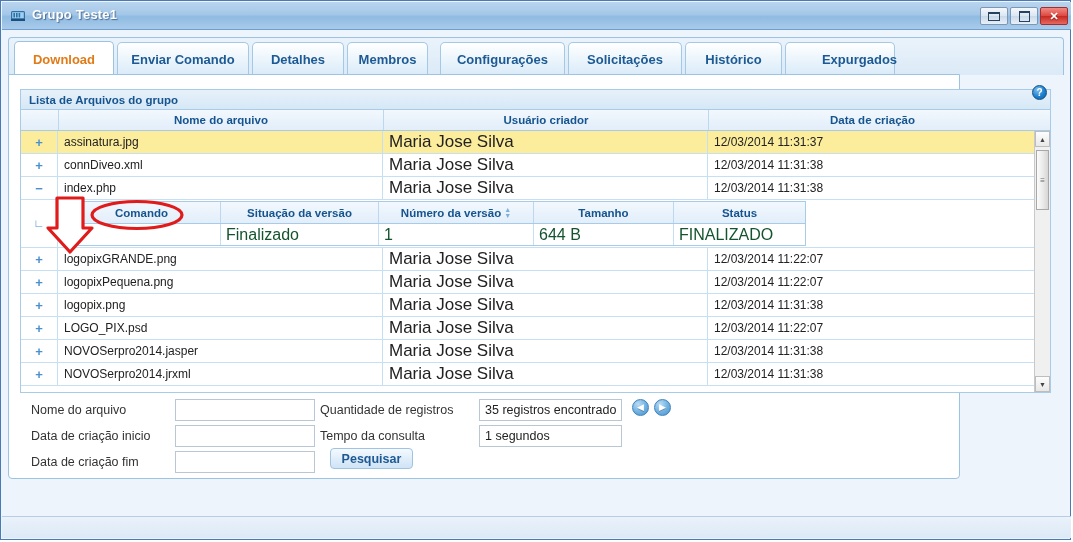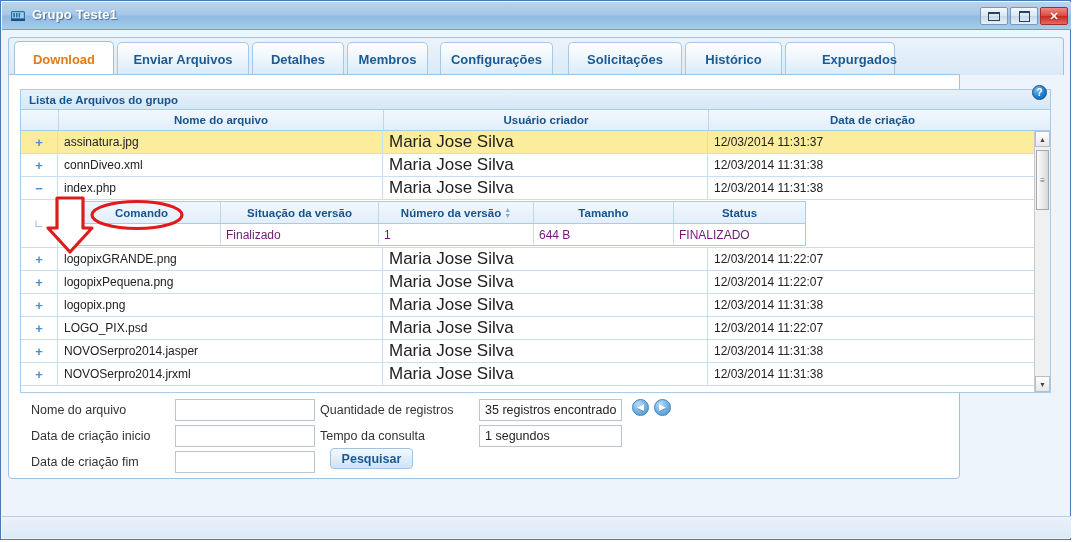--- a/index.html
+++ b/index.html
@@ -239,21 +239,21 @@
   }
   .shcell.last { border-right: none; }
   #subgrid-row {
     position: absolute; left: 0; top: 22px;
     width: 742px; height: 21px;
   }
   .sdcell {
     position: absolute; top: 0; height: 21px;
     display: flex; align-items: center;
     padding-left: 5px;
-    font-size: 12px; color: #701a75;
+    font-size: 16px; color: #14532d;
     border-right: 1px solid #c7dff2;
     box-sizing: border-box;
   }
   .sdcell.last { border-right: none; }
   .sort-ind {
     display: inline-block;
     font-size: 7px; line-height: 6px; color: #7fb0da;
     text-align: center;
   }
 
@@ -372,29 +372,29 @@
     <div class="winbtn" id="btn-close">
       <span class="glyph">✕</span>
     </div>
   </div>
 
   <div id="tabstrip">
       <div class="tab active" style="left: 5px; width: 100px; top: 3px;">
         <span>Download</span>
       </div>
       <div class="tab" style="left: 108px; width: 132px;">
-        <span>Enviar Arquivos</span>
+        <span>Enviar Comando</span>
       </div>
       <div class="tab" style="left: 243px; width: 92px;">
         <span>Detalhes</span>
       </div>
       <div class="tab" style="left: 338px; width: 81px;">
         <span>Membros</span>
       </div>
-      <div class="tab" style="left: 431px; width: 113px;">
+      <div class="tab" style="left: 431px; width: 125px;">
         <span>Configurações</span>
       </div>
       <div class="tab" style="left: 559px; width: 114px;">
         <span>Solicitações</span>
       </div>
       <div class="tab" style="left: 676px; width: 97px;">
         <span>Histórico</span>
       </div>
       <div class="tab" style="left: 776px; width: 110px; padding-left: 39px;">
         <span>Expurgados</span>

